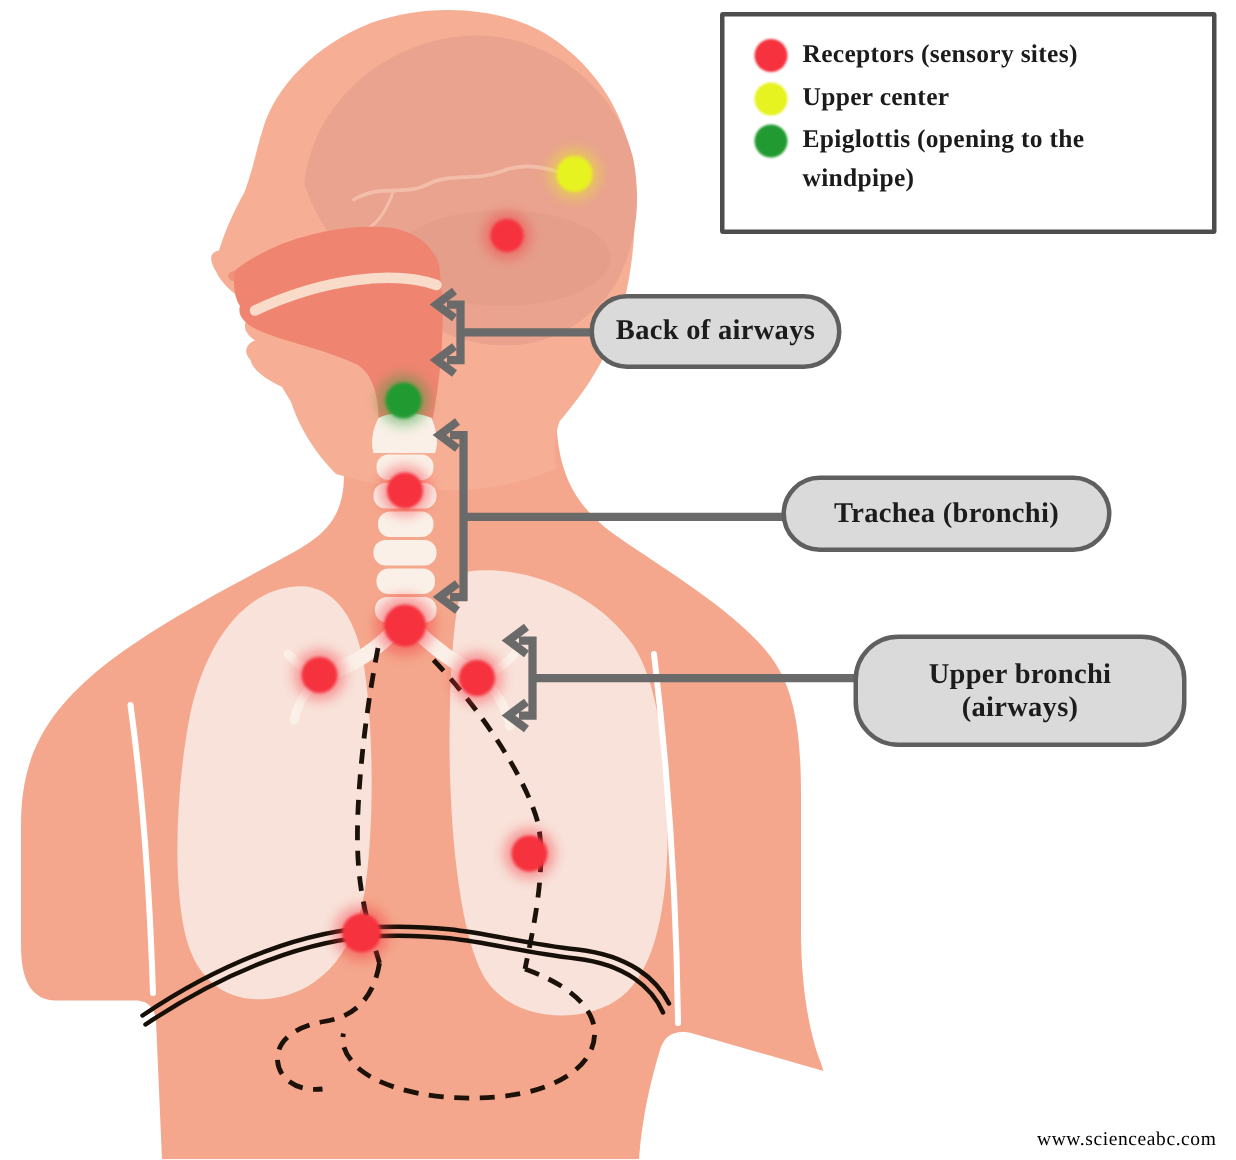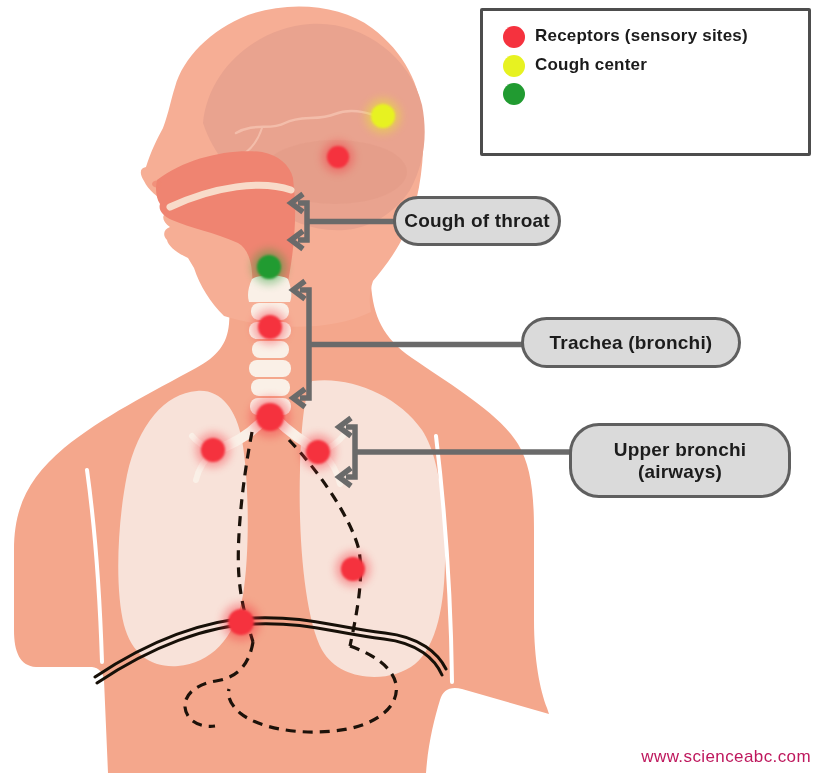--- a/index.html
+++ b/index.html
@@ -1,18 +1,18 @@
 <!DOCTYPE html>
 <html><head>
 <meta charset="utf-8">
 <style>
   html,body{margin:0;padding:0;background:#ffffff;}
   #stage{
     position:relative;width:824px;height:773px;background:#ffffff;overflow:hidden;
-    font-family:Liberation Sans, sans-serif;
+    font-family:Liberation Serif, serif;
   }
   #body-art{position:absolute;left:0;top:0;}
   
   .legend{
     position:absolute;left:480px;top:8px;width:331px;height:148px;
     background:#ffffff;border:3px solid #4d4d4d;border-radius:2px;
     box-sizing:border-box;padding:12px 8px 8px 20px;
   }
   .legend-row{display:flex;align-items:flex-start;margin-bottom:3px;}
   .legend-swatch{
@@ -28,21 +28,21 @@
     background:#dadada;border:3.5px solid #5f5f5f;border-radius:30px;
     display:flex;align-items:center;justify-content:center;text-align:center;
     font-size:19px;font-weight:bold;color:#1c1c1c;line-height:1.15;letter-spacing:.2px;
   }
   #pill-back-of-throat{left:393px;top:196px;width:168px;height:50px;}
   #pill-trachea{left:521px;top:317px;width:220px;height:51px;}
   #pill-upper-bronchi{left:569px;top:423px;width:222px;height:75px;padding:0 18px;}
   
   .watermark{
     position:absolute;right:13px;bottom:6px;
-    font-size:17px;color:#be185d;letter-spacing:.4px;
+    font-size:13px;color:#000000;letter-spacing:.4px;
   }
 </style>
 </head>
 <body>
 
 <div id="stage">
 
   <svg id="body-art" width="824" height="773" viewBox="0 0 824 773">
 
     <path fill="#f4a78c" d="
@@ -220,25 +220,26 @@
       </g>
   </svg>
 
   <div class="legend">
     <div class="legend-row">
       <span class="legend-swatch" style="background: rgb(245, 50, 62);"></span>
       <span class="legend-text">Receptors (sensory sites)</span>
     </div>
     <div class="legend-row">
       <span class="legend-swatch" style="background: rgb(231, 242, 33);"></span>
-      <span class="legend-text">Cough center</span>
+      <span class="legend-text">Upper center</span>
     </div>
     <div class="legend-row">
       <span class="legend-swatch" style="background: rgb(33, 155, 49);"></span>
+      <span class="legend-text">Epiglottis (opening to the windpipe)</span>
     </div>
   </div>
 
-  <div class="pill" id="pill-back-of-throat">Cough of throat</div>
+  <div class="pill" id="pill-back-of-throat">Back of airways</div>
   <div class="pill" id="pill-trachea">Trachea (bronchi)</div>
   <div class="pill" id="pill-upper-bronchi">Upper bronchi (airways)</div>
 
   <div class="watermark">www.scienceabc.com</div>
 </div>
 
 </body></html>

